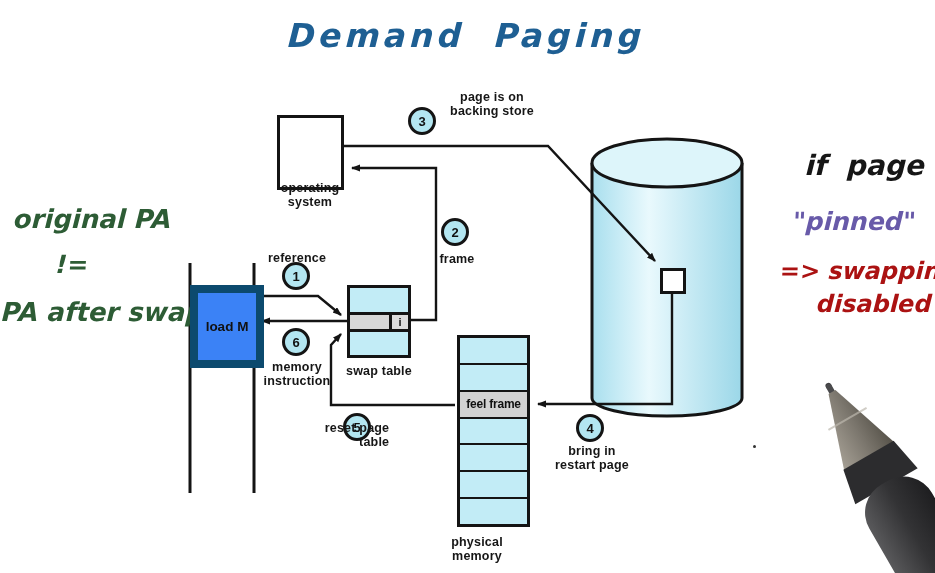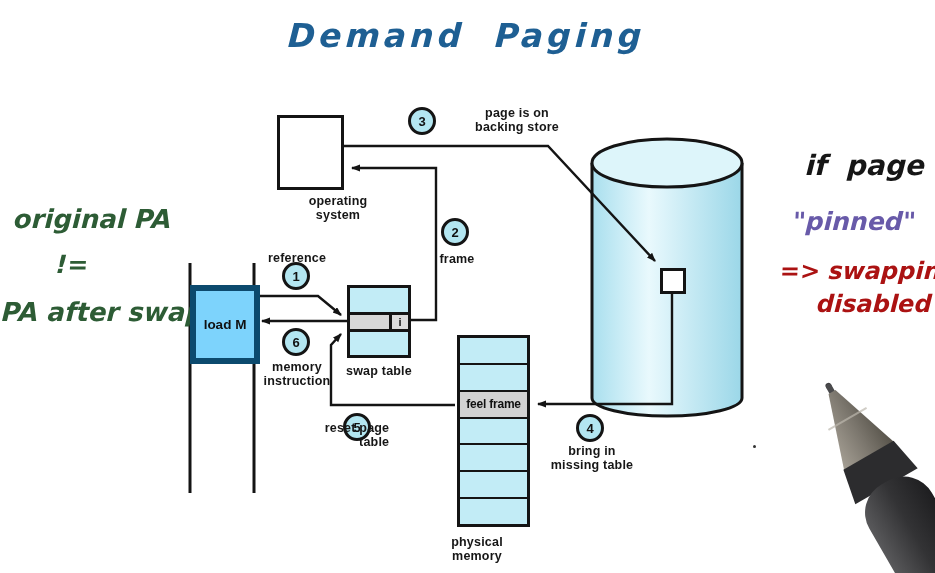--- a/index.html
+++ b/index.html
@@ -11,21 +11,21 @@
        font:bold 12.5px "Liberation Sans",sans-serif;color:#161616;
        text-align:center;white-space:pre-line;line-height:1.15;letter-spacing:.2px;}
   
   .circle{position:absolute;width:22px;height:22px;border:3px solid #141414;border-radius:50%;
           background:#b3e6f1;display:flex;align-items:center;justify-content:center;
           font:bold 13px "Liberation Sans",sans-serif;color:#111;}
   
   .osbox{position:absolute;left:277px;top:115px;width:61px;height:69px;
          background:#ffffff;border:3px solid #141414;}
   .loadm{position:absolute;left:190px;top:285px;width:58px;height:67px;
-         background:#7dd3fc;border:6px solid #0c4a6e;
+         background:#3b82f6;border:8px solid #0c4a6e;
          display:flex;align-items:center;justify-content:center;
          font:bold 13.5px "Liberation Sans",sans-serif;color:#111;}
   .ptable{position:absolute;left:347px;top:285px;width:58px;height:67px;
           background:#c2ecf6;border:3px solid #141414;display:flex;flex-direction:column;}
   .pt-top{height:24px;border-bottom:3px solid #141414;background:#c2ecf6;}
   .pt-mid{height:14px;border-bottom:3px solid #141414;background:#d7d7d7;position:relative;}
   .pt-i{position:absolute;right:0;top:0;bottom:0;width:16px;border-left:3px solid #141414;
         background:#dcdcdc;display:flex;align-items:center;justify-content:center;
         font:bold 11px "Liberation Sans",sans-serif;color:#111;}
   .pt-bot{flex:1;background:#c2ecf6;}
@@ -105,21 +105,21 @@
   <div class="hw" style="left:14px;top:204px;font-size:26px;font-weight:600;color:#2d5c35;">original PA</div>
   <div class="hw" style="left:56px;top:250px;font-size:25px;font-weight:600;color:#2d5c35;">!=</div>
   <div class="hw" style="left:2px;top:297px;font-size:26px;font-weight:600;color:#2d5c35;">PA after swap</div>
 
   <div class="hw" style="left:806px;top:149px;font-size:28px;font-weight:600;color:#161616;word-spacing:10px;">if page</div>
   <div class="hw" style="left:793px;top:207px;font-size:25px;font-weight:600;color:#685aa9;">"pinned"</div>
   <div class="hw" style="left:780px;top:257px;font-size:24px;font-weight:700;color:#ab1212;">=&gt; swapping</div>
   <div class="hw" style="left:817px;top:290px;font-size:24px;font-weight:700;color:#ab1212;">disabled</div>
 
   <div class="osbox"></div>
-  <div class="lbl" style="left:310px;top:208px;margin-left:28px;">operating
+  <div class="lbl" style="left:310px;top:195px;">operating
 system</div>
 
   <div class="loadm">load M</div>
 
   <div class="ptable">
     <div class="pt-top"></div>
     <div class="pt-mid">
       <div class="pt-i">i</div>
     </div>
     <div class="pt-bot"></div>
@@ -154,24 +154,24 @@
     </div>
   <div class="circle" style="left:343px;top:413px;">
       <span>5</span>
     </div>
   <div class="circle" style="left:282px;top:328px;">
       <span>6</span>
     </div>
 
   <div class="lbl" style="left:297px;top:250px;margin-top:8px;">reference</div>
   <div class="lbl" style="left:457px;top:259px;">frame</div>
-  <div class="lbl" style="left:492px;top:120px;margin-left:25px;">page is on
+  <div class="lbl" style="left:492px;top:104px;">page is on
 backing store</div>
   <div class="lbl" style="left:592px;top:458px;">bring in
-missing table</div>
+restart page</div>
   <div class="lbl" style="left:357px;top:435px;text-align:right;">reset page
 table</div>
   <div class="lbl" style="left:297px;top:374px;">memory
 instruction</div>
 
   <div class="dot"></div>
 
 </div>
 
 </body></html>

